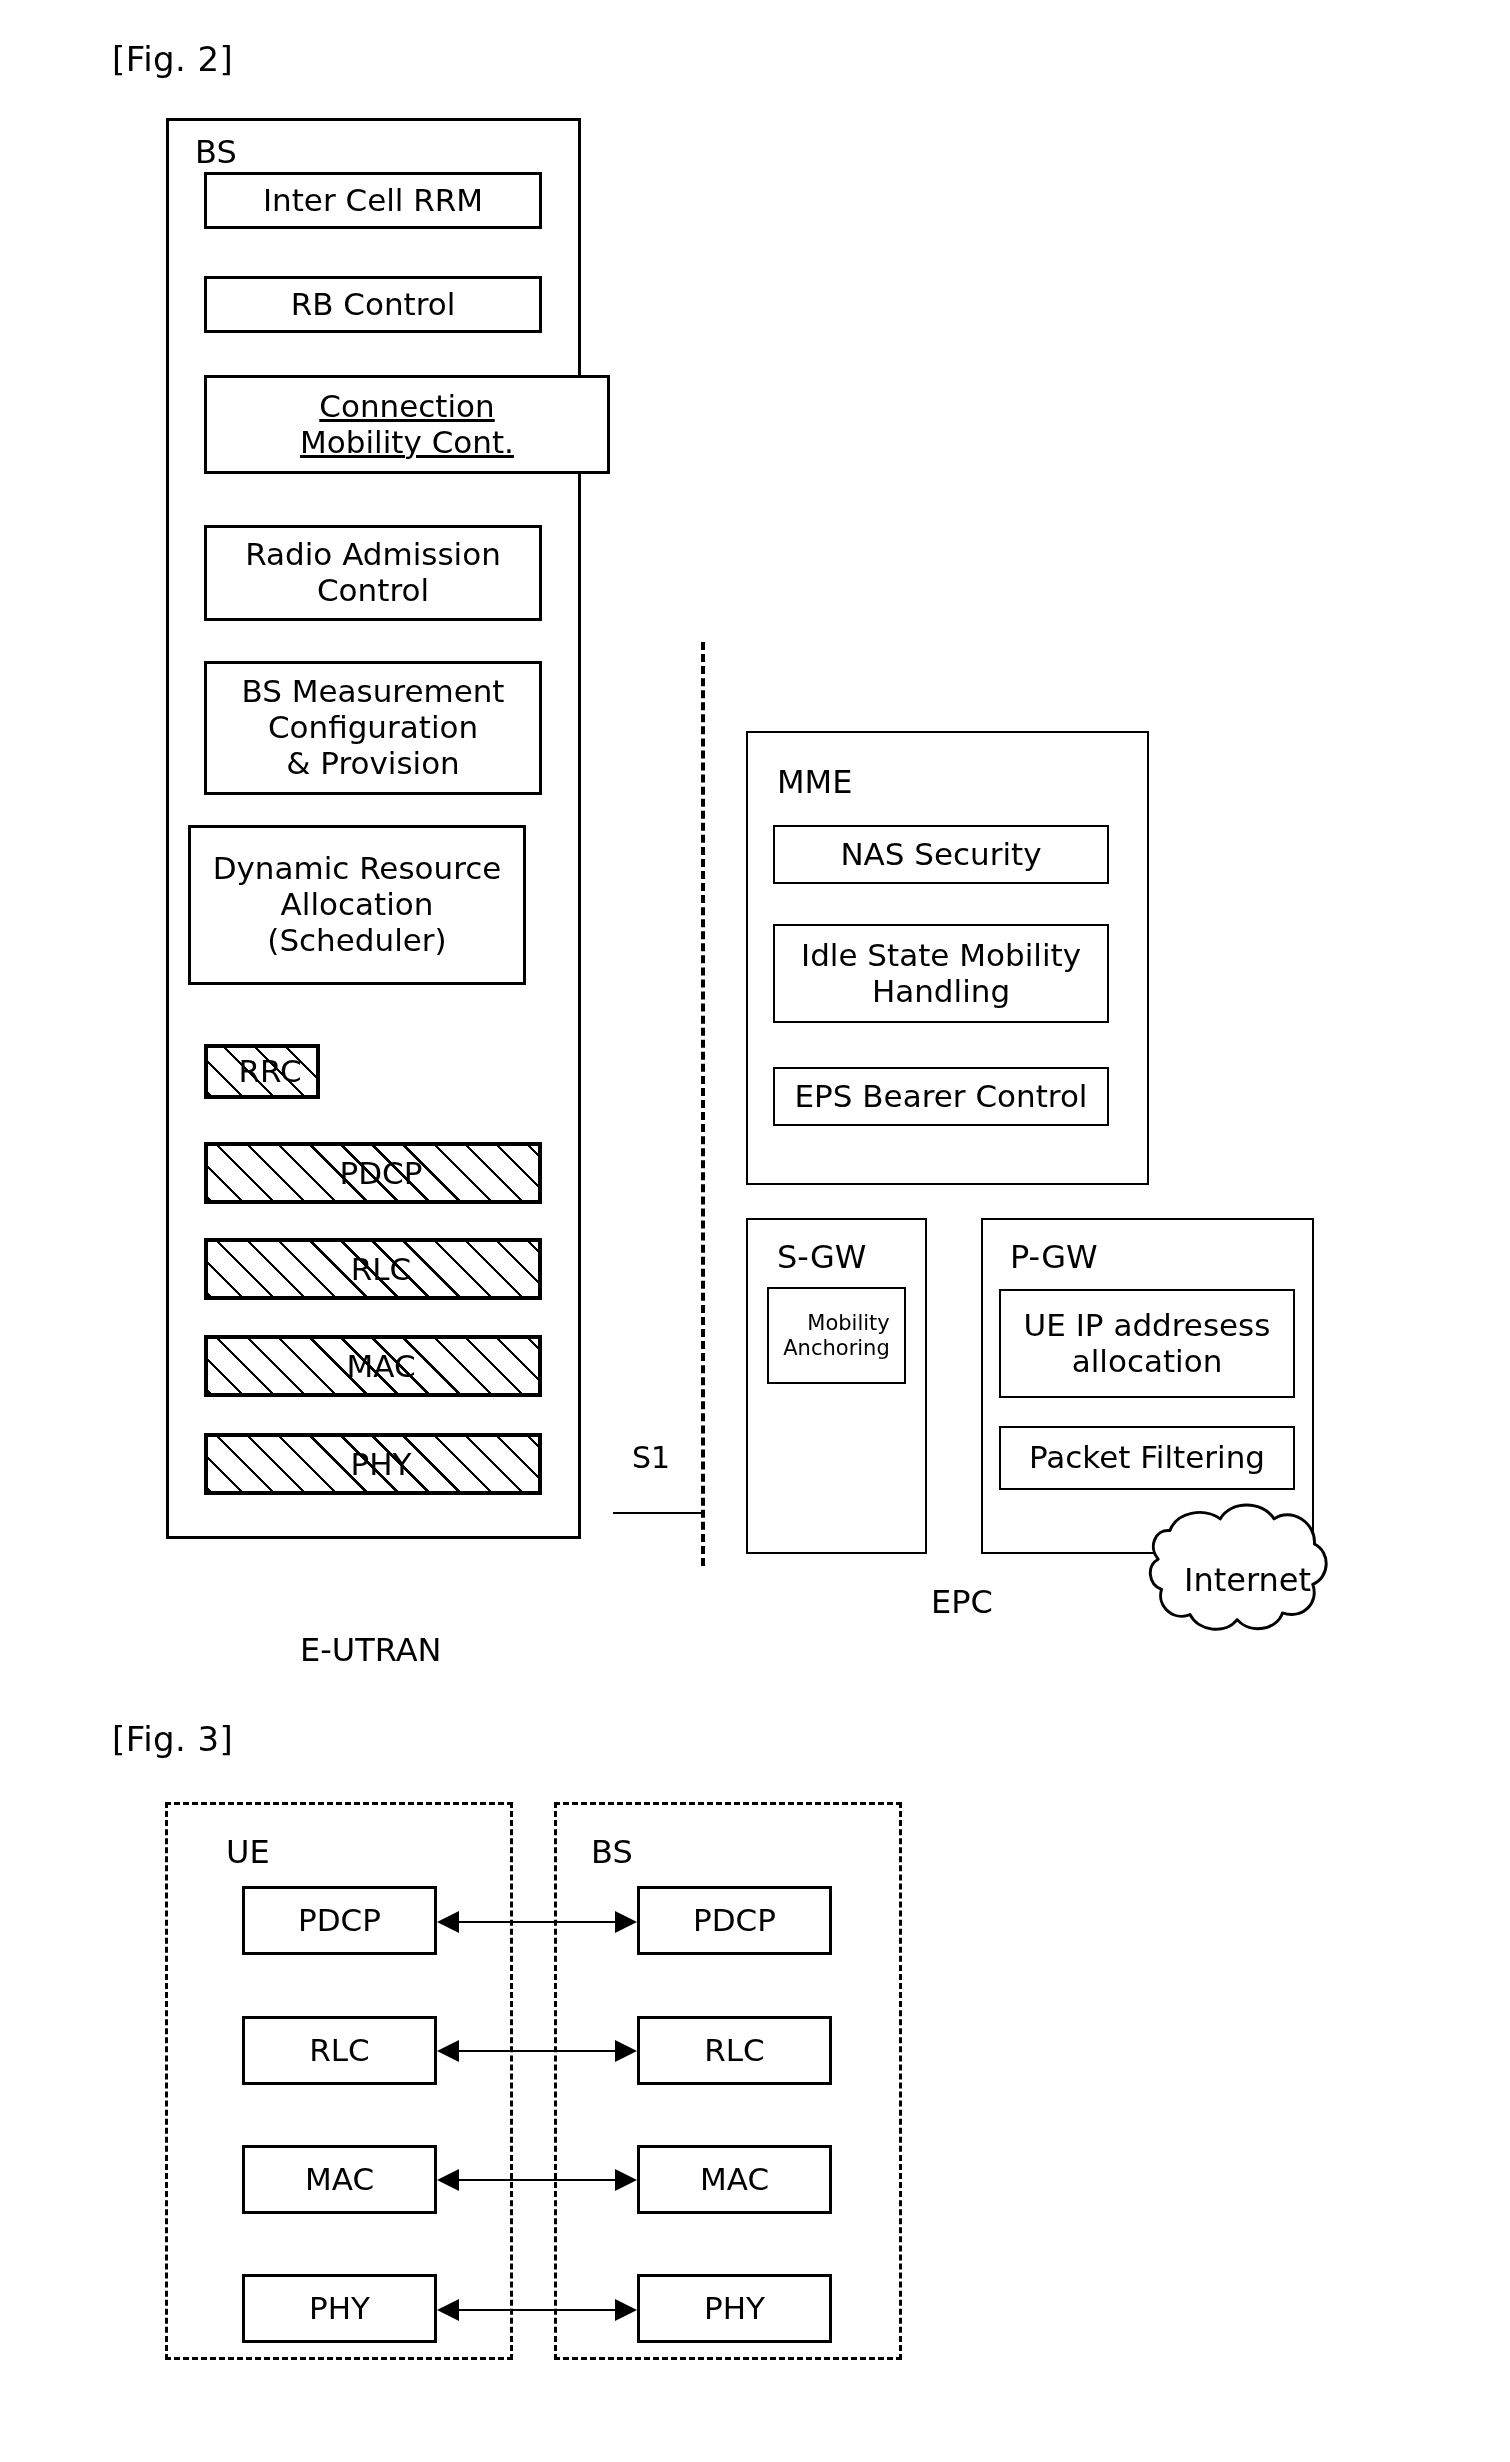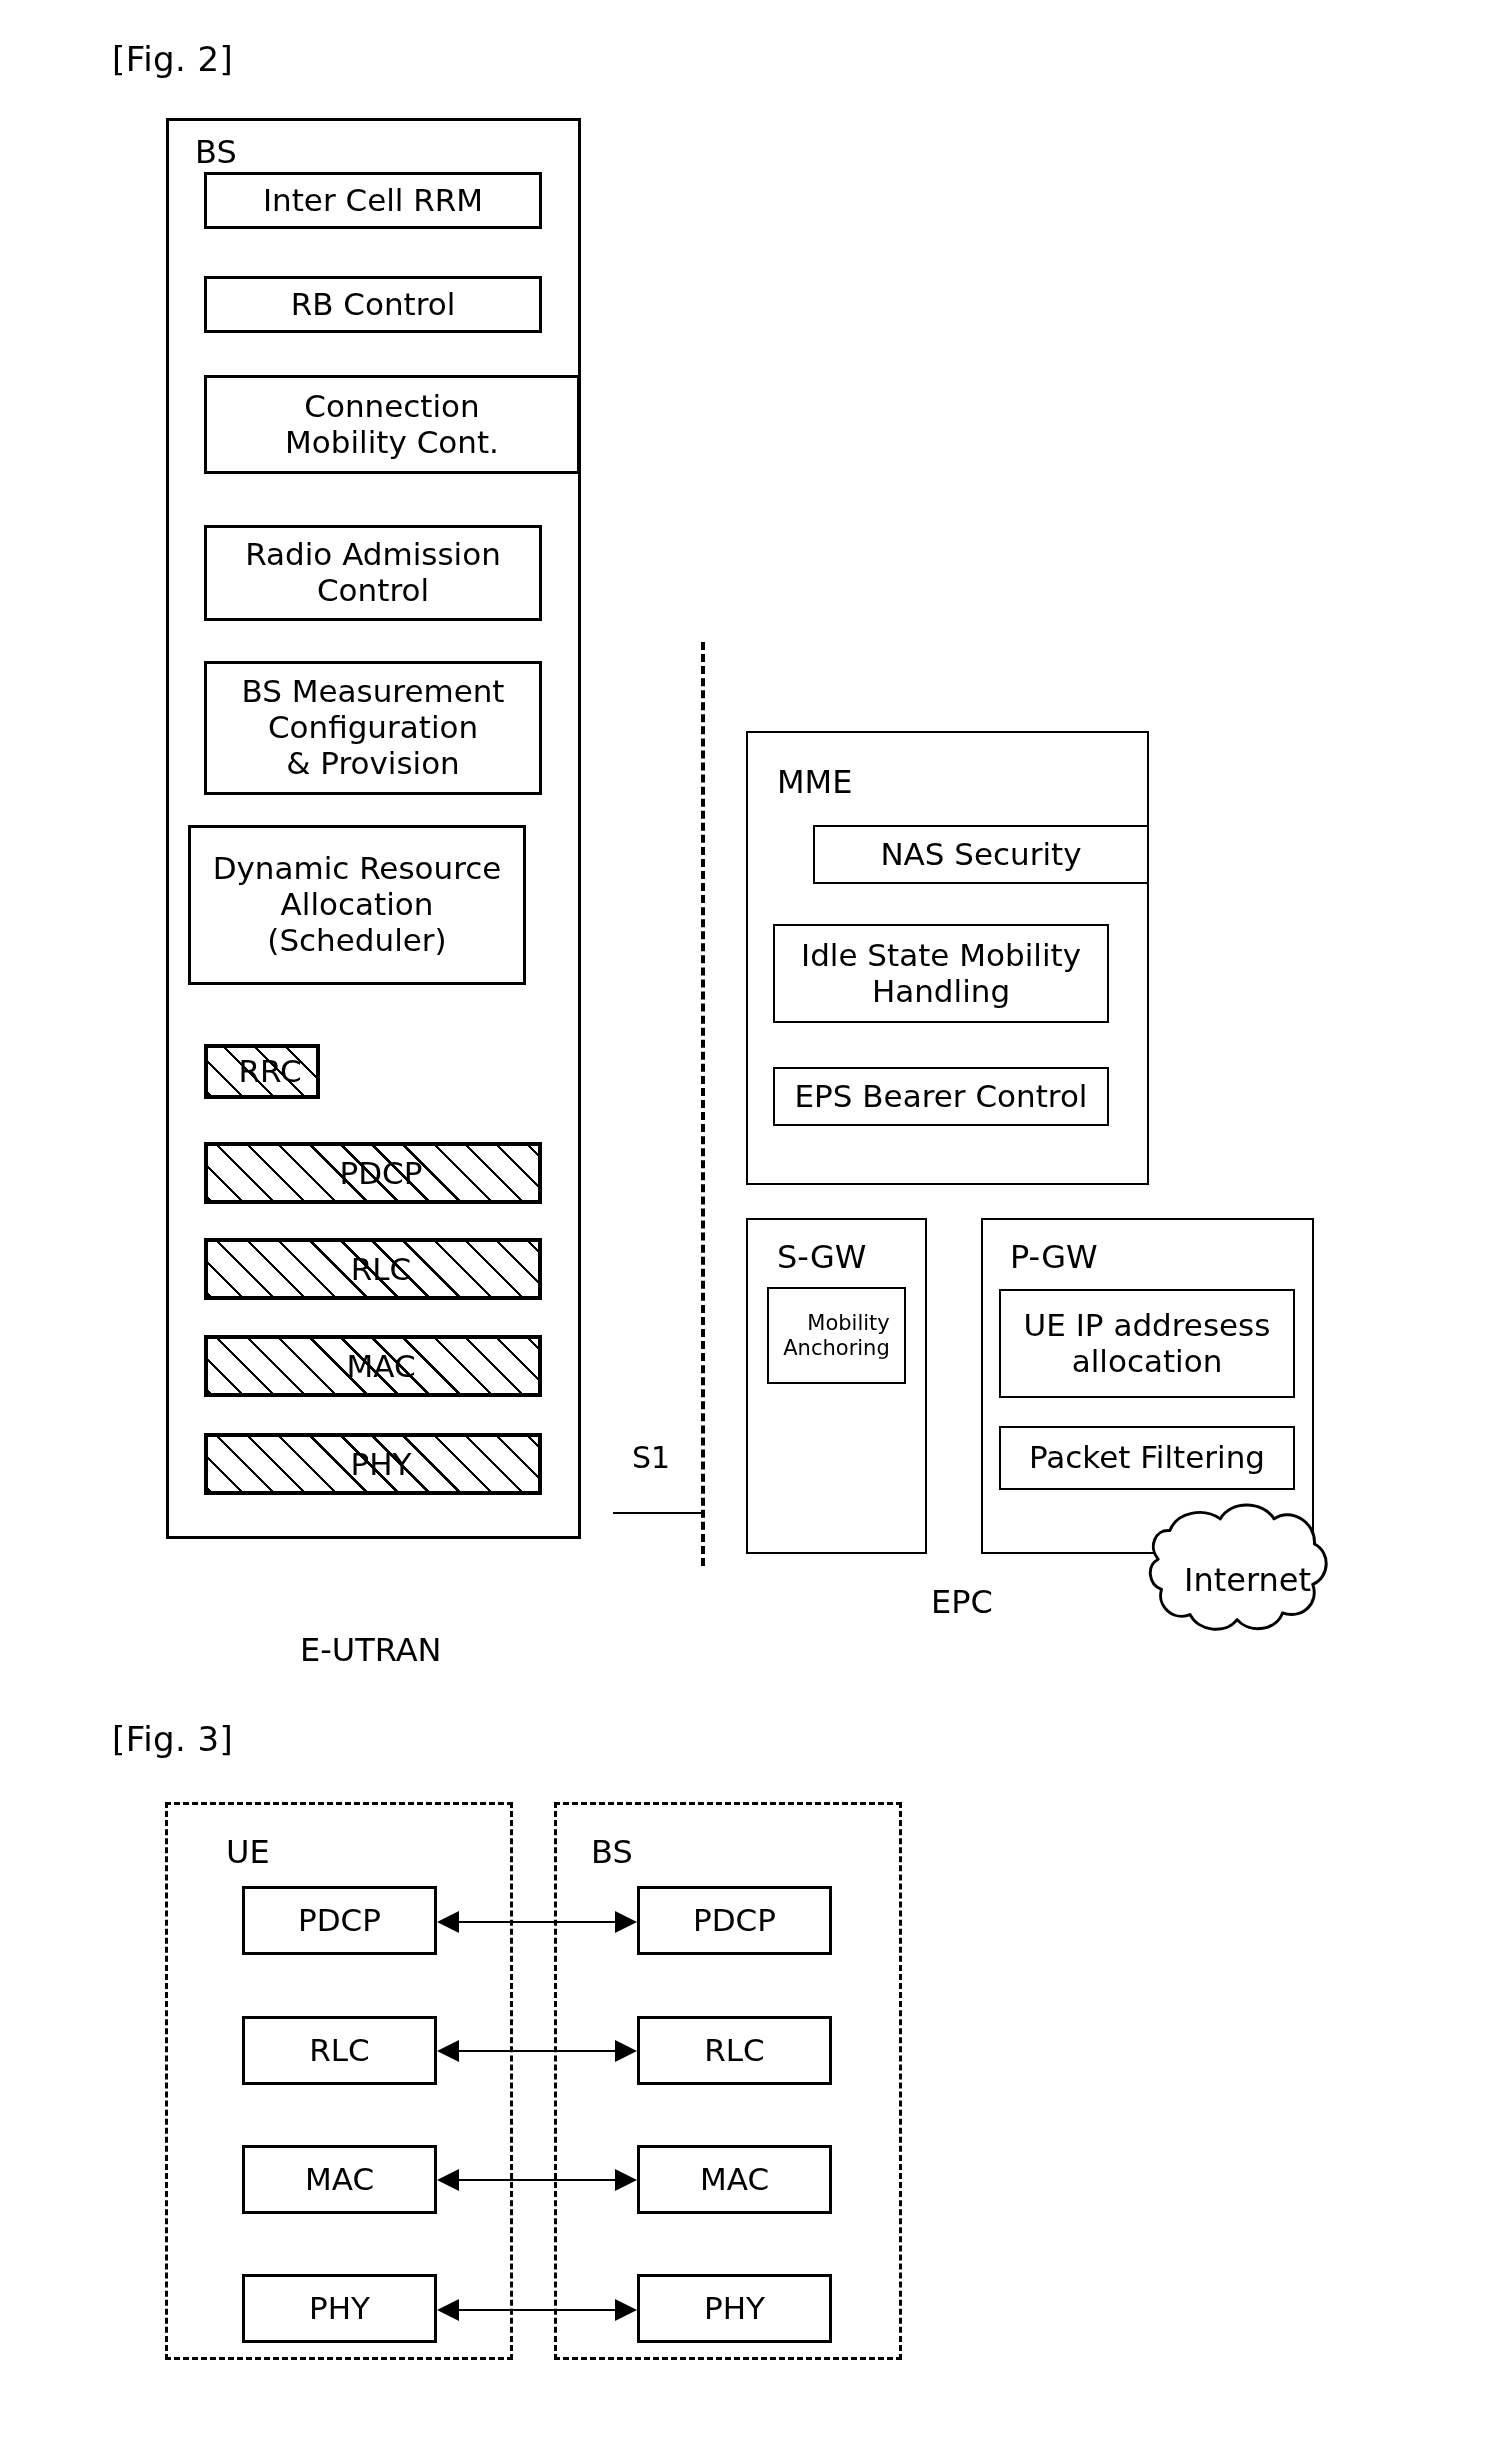--- a/index.html
+++ b/index.html
@@ -140,21 +140,21 @@
 <div class="abs container-title" style="left:195px; top:136px;">BS</div>
 
 <div class="abs fn-box" style="left:204px; top:172px; width:338px; height:57px;">
   <span>Inter Cell RRM</span>
 </div>
 
 <div class="abs fn-box" style="left:204px; top:276px; width:338px; height:57px;">
   <span>RB Control</span>
 </div>
 
-<div class="abs fn-box" style="left:204px; top:375px; width:376px; height:99px; white-space:pre-line;">
+<div class="abs fn-box" style="left:204px; top:375px; width:406px; height:99px; white-space:pre-line;text-decoration:underline;">
   <span>Connection
 Mobility Cont.</span>
 </div>
 
 <div class="abs fn-box" style="left:204px; top:525px; width:338px; height:96px; white-space:pre-line;">
   <span>Radio Admission
 Control</span>
 </div>
 
 <div class="abs fn-box" style="left:204px; top:661px; width:338px; height:134px; white-space:pre-line;">
@@ -192,21 +192,21 @@
 <div class="abs plain-label" style="left:300px; top:1586px;margin-top:48px;">E-UTRAN</div>
 
 <div class="abs s1-dashed" style="left:701px; top:642px; width:0px; height:924px;"></div>
 <div class="abs s1-tick" style="left:613px; top:1512px; width:92px; height:0px;"></div>
 <div class="abs s1-label" style="left:632px; top:1443px;">S1</div>
 
 <div class="abs outer-box-thin" style="left:746px; top:731px; width:403px; height:454px;"></div>
 
 <div class="abs container-title" style="left:777px; top:766px;">MME</div>
 
-<div class="abs fn-box thin" style="left:773px; top:825px; width:336px; height:59px;margin-left:40px;">
+<div class="abs fn-box thin" style="left:773px; top:825px; width:336px; height:59px;">
   <span>NAS Security</span>
 </div>
 
 <div class="abs fn-box thin" style="left:773px; top:924px; width:336px; height:99px; white-space:pre-line;">
   <span>Idle State Mobility
 Handling</span>
 </div>
 
 <div class="abs fn-box thin" style="left:773px; top:1067px; width:336px; height:59px;">
   <span>EPS Bearer Control</span>

